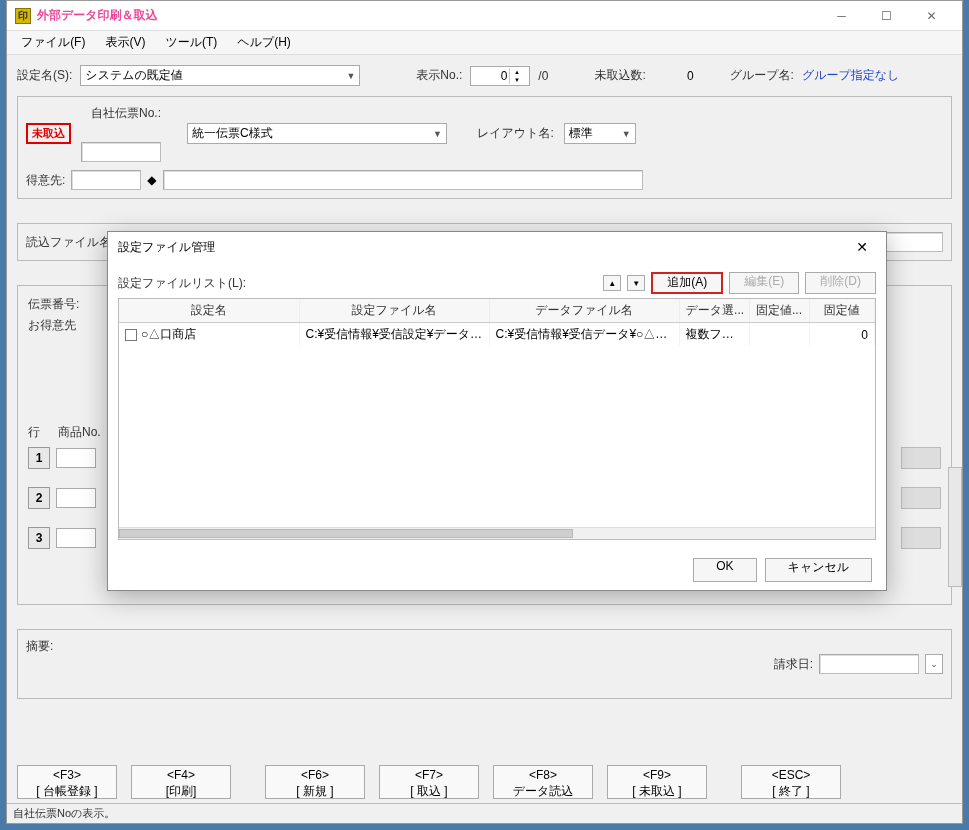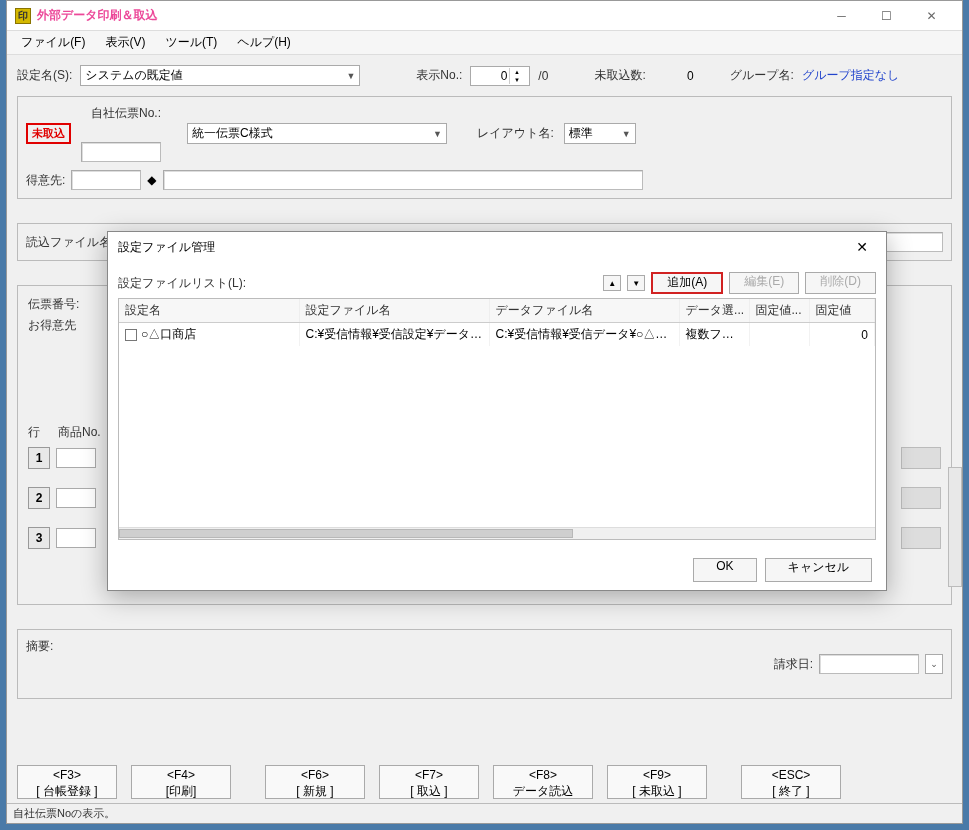--- a/index.html
+++ b/index.html
@@ -61,21 +61,21 @@
 .dialog-body { flex: 1; padding: 10px; display: flex; flex-direction: column; }
 .dialog-toolbar { display: flex; align-items: center; gap: 6px; margin-bottom: 4px; }
 .tb-spacer { flex: 1; }
 .tb-sort-btn { width: 18px; height: 16px; border: 1px solid #aaa; background: #f6f6f6; font-size: 8px; display: flex; align-items: center; justify-content: center; cursor: pointer; }
 .tb-btn { height: 22px; padding: 0 14px; border: 1px solid #aaa; background: #f6f6f6; cursor: pointer; text-align: center; }
 .tb-btn.highlight { border: 2px solid #d12222; }
 .tb-btn.disabled { color: #aaa; }
 
 .grid { border: 1px solid #bbb; flex: 1; overflow: hidden; position: relative; background: #fff; }
 .grid table { border-collapse: collapse; width: 100%; table-layout: fixed; }
-.grid th { background: #f7f7f7; border-bottom: 1px solid #ccc; border-right: 1px solid #eee; text-align: left; padding: 3px 6px; font-weight: normal; color: #333; height: 22px; white-space: nowrap; overflow: hidden; }
+.grid th { background: #f7f7f7; border-bottom: 1px solid #ccc; border-right: 1px solid #eee; text-align: center; padding: 3px 6px; font-weight: normal; color: #333; height: 22px; white-space: nowrap; overflow: hidden; }
 .grid td { padding: 3px 6px; border-right: 1px solid #f2f2f2; height: 22px; white-space: nowrap; overflow: hidden; text-overflow: ellipsis; }
 .grid .chk { width: 12px; height: 12px; border: 1px solid #777; display: inline-block; vertical-align: middle; margin-right: 4px; }
 .grid-hscroll { position: absolute; bottom: 0; left: 0; right: 0; height: 12px; background: #f0f0f0; border-top: 1px solid #ddd; }
 .grid-hscroll-thumb { position: absolute; left: 0; top: 1px; height: 9px; width: 60%; background: #cfcfcf; border: 1px solid #b8b8b8; }
 
 .dialog-footer { height: 40px; display: flex; align-items: center; justify-content: flex-end; gap: 8px; padding: 0 14px; }
 .dlg-btn { height: 24px; padding: 0 22px; border: 1px solid #aaa; background: #f6f6f6; cursor: pointer; }
 </style>
 </head>
 <body>

